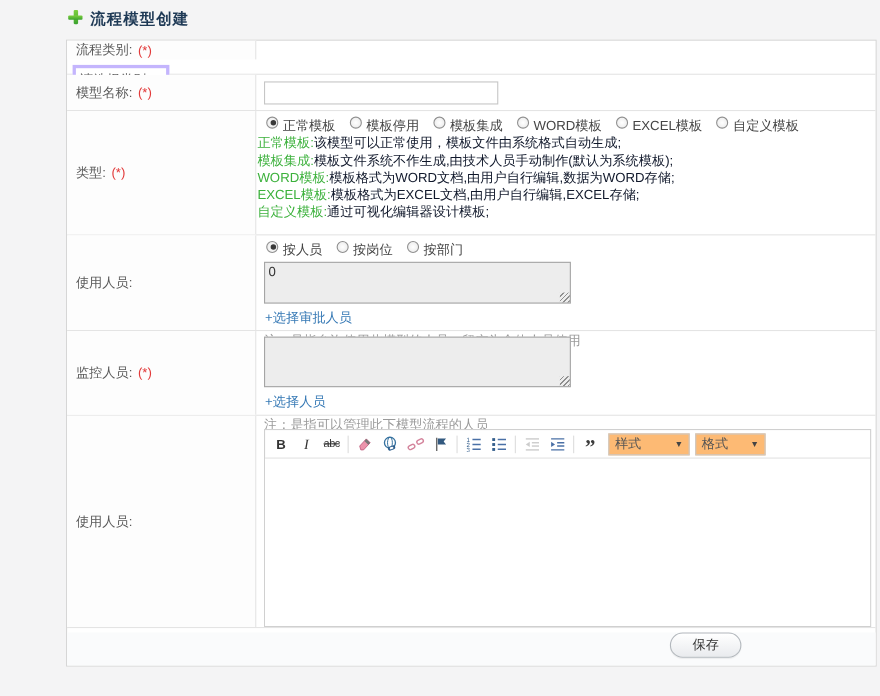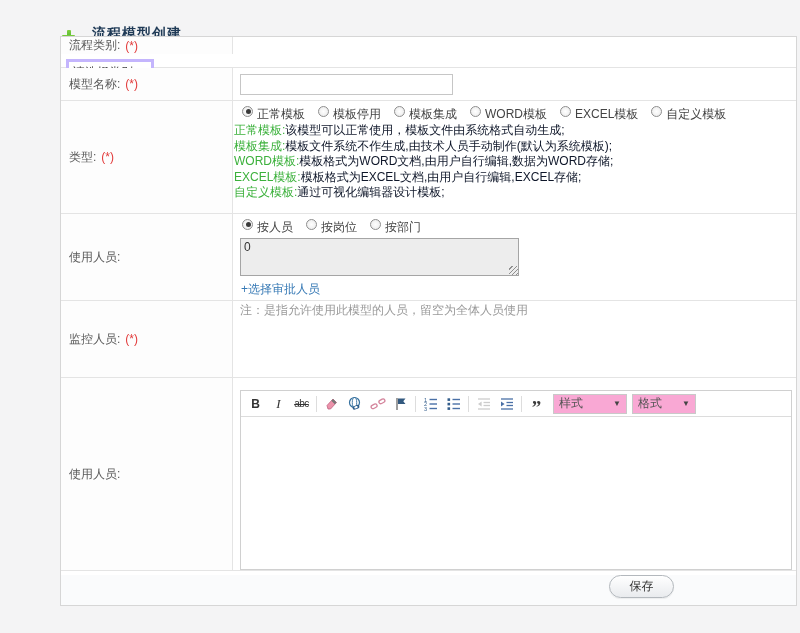--- a/index.html
+++ b/index.html
@@ -3,21 +3,21 @@
 <meta charset="utf-8">
 <style>
   * { box-sizing: border-box; margin: 0; padding: 0; }
   html,body { width: 800px; height: 633px; }
   body {
     position: relative;
     background: #f4f4f5;
     font-family: "Liberation Sans", "DejaVu Sans", sans-serif;
     overflow: hidden;
   }
-  .page-title { position: absolute; left: 62px; top: 25px; display: flex; align-items: flex-end; gap: 17px; }
+  .page-title { position: absolute; left: 62px; top: 9px; display: flex; align-items: flex-start; gap: 7px; }
   .plus-icon { position: relative; width: 13px; height: 13px; display: inline-block; }
   .plus-icon::before { content:""; position:absolute; left:4.5px; top:0; width:4px; height:13px; background:linear-gradient(#7ed03f,#3aa22e); border-radius:1px; }
   .plus-icon::after  { content:""; position:absolute; left:0; top:4.5px; width:13px; height:4px; background:linear-gradient(#7ed03f,#3aa22e); border-radius:1px; }
   .title-text { font-size: 14px; font-weight: bold; color: #1f3a56; letter-spacing: 1px; }
 
   .panel { position: absolute; left: 60px; top: 36px; width: 737px; background: #fff; border: 1px solid #d6d6d6; }
   .row { display: flex; border-bottom: 1px solid #e4e4e4; }
   .label-cell { width: 172px; min-width:172px; border-right: 1px solid #e4e4e4; display: flex; align-items: center; padding-left: 8px; font-size: 12px; color: #5a5a5a; background:#fdfdfd; }
   .req { color: #e23b3b; margin-left: 5px; }
   .value-cell { flex: 1; font-size: 12px; color: #444; }
@@ -55,21 +55,21 @@
   .r6 .value-cell { padding: 12px 0 0 7px; }
   .editor { width: 552px; border: 1px solid #d0d0d0; background: #fff; }
   .toolbar { height: 26px; border-bottom: 1px solid #dcdcdc; display: flex; align-items: center; padding: 0 3px; }
   .tb-btn { width: 23px; height: 22px; display: inline-flex; align-items: center; justify-content: center; border-radius: 2px; cursor: default; }
   .tb-btn.disabled { opacity: .5; }
   .tb-bold { font-weight: bold; font-size: 12px; color:#333; }
   .tb-italic { font-style: italic; font-family: "Liberation Serif", serif; font-size: 13px; color:#333; }
   .tb-strike { font-size: 10px; text-decoration: line-through; color:#333; letter-spacing:-0.5px; }
   .tb-quote { font-family: "Liberation Serif", serif; font-size: 19px; font-weight: bold; color: #3c3c3c; line-height: 8px; padding-top: 9px; }
   .tb-sep { width: 1px; height: 16px; background: #ddd; margin: 0 3px; }
-  .tb-select { display: inline-flex; align-items: center; justify-content: space-between; height: 20px; border: 1px solid #c9c9c9; background:#f9a8d4; padding: 0 5px; font-size: 12px; color: #555; margin-left: 5px; cursor: default; }
+  .tb-select { display: inline-flex; align-items: center; justify-content: space-between; height: 20px; border: 1px solid #c9c9c9; background:#fdba74; padding: 0 5px; font-size: 12px; color: #555; margin-left: 5px; cursor: default; }
   .tb-styles { width: 74px; } .tb-format { width: 64px; }
   .editor-body { height: 152px; background: #fff; outline: none; }
 
   .footer-row { height: 30px; background: #fafbfc; }
   .save-btn { display:block; margin: 4px 0 0 548px; width: 65px; height: 23px; border-radius: 12px; border: 1px solid #b3b8bd; background: linear-gradient(#ffffff,#e9ebee); font-size: 12px; color: #333; font-family: inherit; cursor: default; box-shadow: 0 1px 1px rgba(0,0,0,.06); }
 </style>
 </head>
 <body>
 
 <div class="page-title">
@@ -165,20 +165,25 @@
       <a class="blue-link" href="#">+选择审批人员</a>
       <div class="note-text">注：是指允许使用此模型的人员，留空为全体人员使用</div>
     </div>
   </div>
 
   <div class="row r5">
     <div class="label-cell">
       <span>监控人员:</span>
       <span class="req">(*)</span>
     </div>
+    <div class="value-cell">
+      <textarea class="mini-textarea" style=""></textarea>
+      <a class="blue-link" href="#">+选择人员</a>
+      <div class="note-text">注：是指可以管理此下模型流程的人员</div>
+    </div>
   </div>
 
   <div class="row r6">
     <div class="label-cell">
       <span>使用人员:</span>
     </div>
     <div class="value-cell">
       <div class="editor">
         <div class="toolbar">
           <span class="tb-btn">

